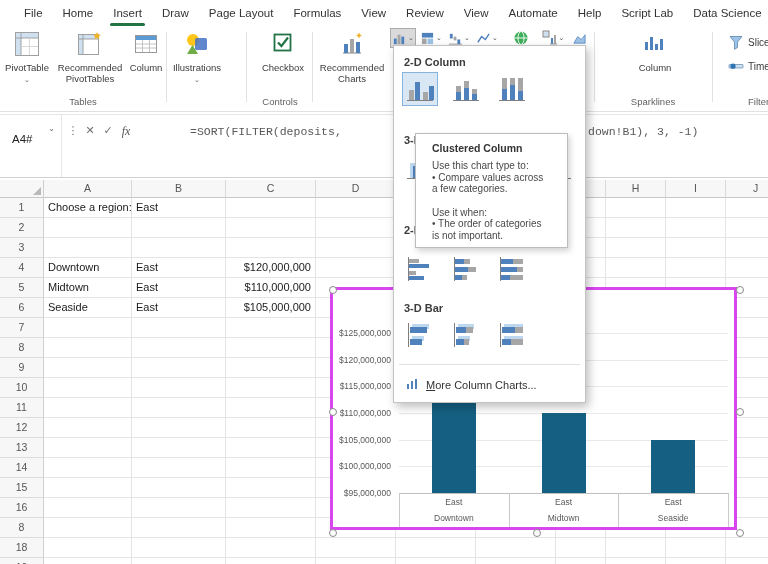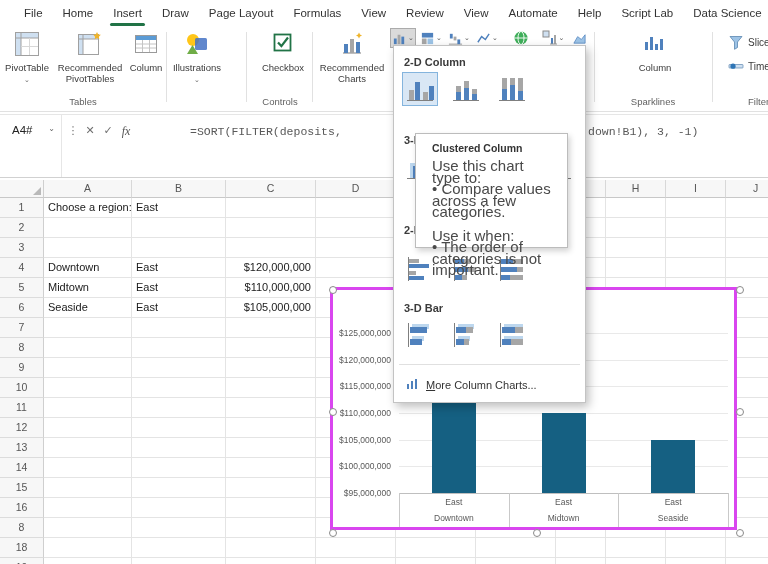--- a/index.html
+++ b/index.html
@@ -21,21 +21,21 @@
   .glabel{position:absolute;top:70px;font-size:9.5px;color:#616161;text-align:center;}
   .charts-strip{position:absolute;left:390px;top:2px;height:44px;}
   .sbtn{position:absolute;top:0;width:26px;height:20px;display:flex;align-items:center;justify-content:center;gap:1px;border:1px solid transparent;}
   .sbtn.pressed{background:#dadada;border-color:#ababab;}
   .sbtn .sc{font-size:7px;color:#555;}
   .fsm{position:absolute;left:728px;height:20px;display:flex;align-items:center;gap:4px;font-size:10px;color:#3b3b3b;white-space:nowrap;}
 
   
   .fbar{position:absolute;top:114px;left:0;right:0;height:64px;background:#fff;border-top:1px solid #e6e6e6;border-bottom:1px solid #d1d1d1;}
   .namebox{position:absolute;left:0;top:0;width:62px;height:100%;border-right:1px solid #e6e6e6;font-size:11.5px;color:#222;}
-  .namebox .nbv{position:absolute;left:12px;top:9px;}
+  .namebox .nbv{position:absolute;left:12px;top:18px;}
   .nbchev{position:absolute;right:6px;top:9px;font-size:8px;color:#666;}
   .fbtn{position:absolute;top:9px;font-size:11px;color:#707070;width:14px;text-align:center;}
   .fbtn.fx{font-family:"Liberation Serif",serif;font-style:italic;font-size:12px;color:#555;}
   .ftext{position:absolute;top:10px;font-family:"Liberation Mono","DejaVu Sans Mono",monospace;font-size:11.5px;color:#595959;white-space:pre;}
 
   
   .grid{position:absolute;top:180px;left:0;width:786px;height:398px;background:#fff;}
   .grow{display:flex;height:20px;}
   .grow.ghead{height:18px;}
   .gcorner{width:44px;flex:none;background:#f7f7f7;border-right:1px solid #cfcfcf;border-bottom:1px solid #c8c8c8;position:relative;}
@@ -62,21 +62,21 @@
   .gitem{width:36px;height:34px;display:flex;align-items:center;justify-content:center;border:1px solid transparent;}
   .gitem.sel{background:#d9e7f5;border-color:#84b4dd;}
   .dsep{position:absolute;left:5px;right:5px;height:1px;background:#e0e0e0;}
   .dfoot{position:absolute;top:326px;left:0;right:0;height:26px;padding:5px 12px;font-size:11px;color:#333;display:flex;gap:8px;align-items:center;}
   .more-label{display:inline-block;}
   .more-label::first-letter{text-decoration:underline;}
 
   
   .ttip{position:absolute;left:415px;top:133px;width:153px;height:115px;background:#fff;border:1px solid #bcbcbc;box-shadow:2px 3px 6px rgba(0,0,0,0.18);z-index:20;padding:8px 16px;}
   .tt-title{font-size:10.5px;font-weight:bold;color:#333;margin-bottom:6px;}
-  .tt-line{font-size:15px;color:#494949;line-height:11.5px;}
+  .tt-line{font-size:10px;color:#494949;line-height:11.5px;}
   .tt-gap{margin-top:12px;}
 </style>
 </head>
 <body>
 
 <div class="app">
 
   <div class="menubar" id="menubar">
       <span class="mitem">File</span>
       <span class="mitem">Home</span>

